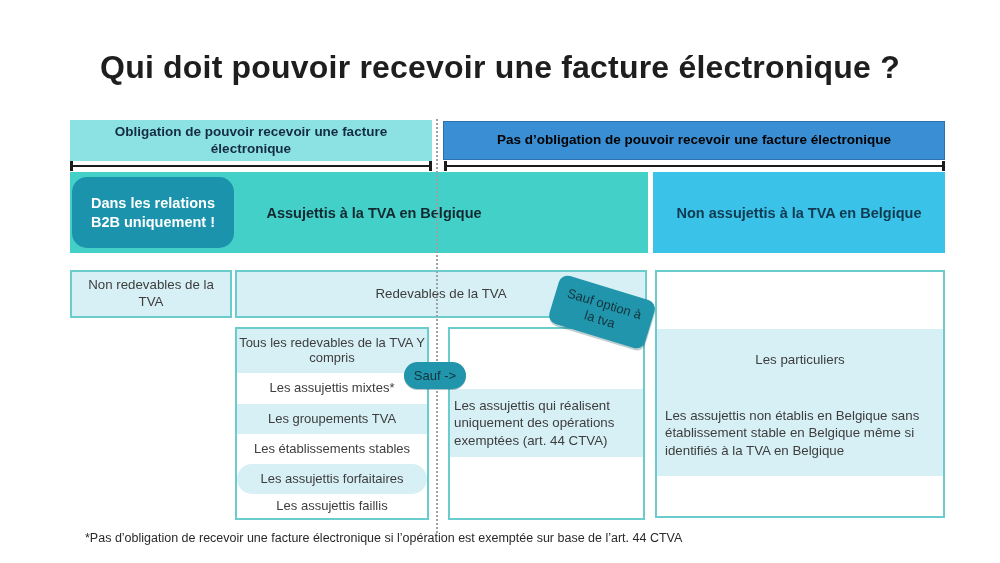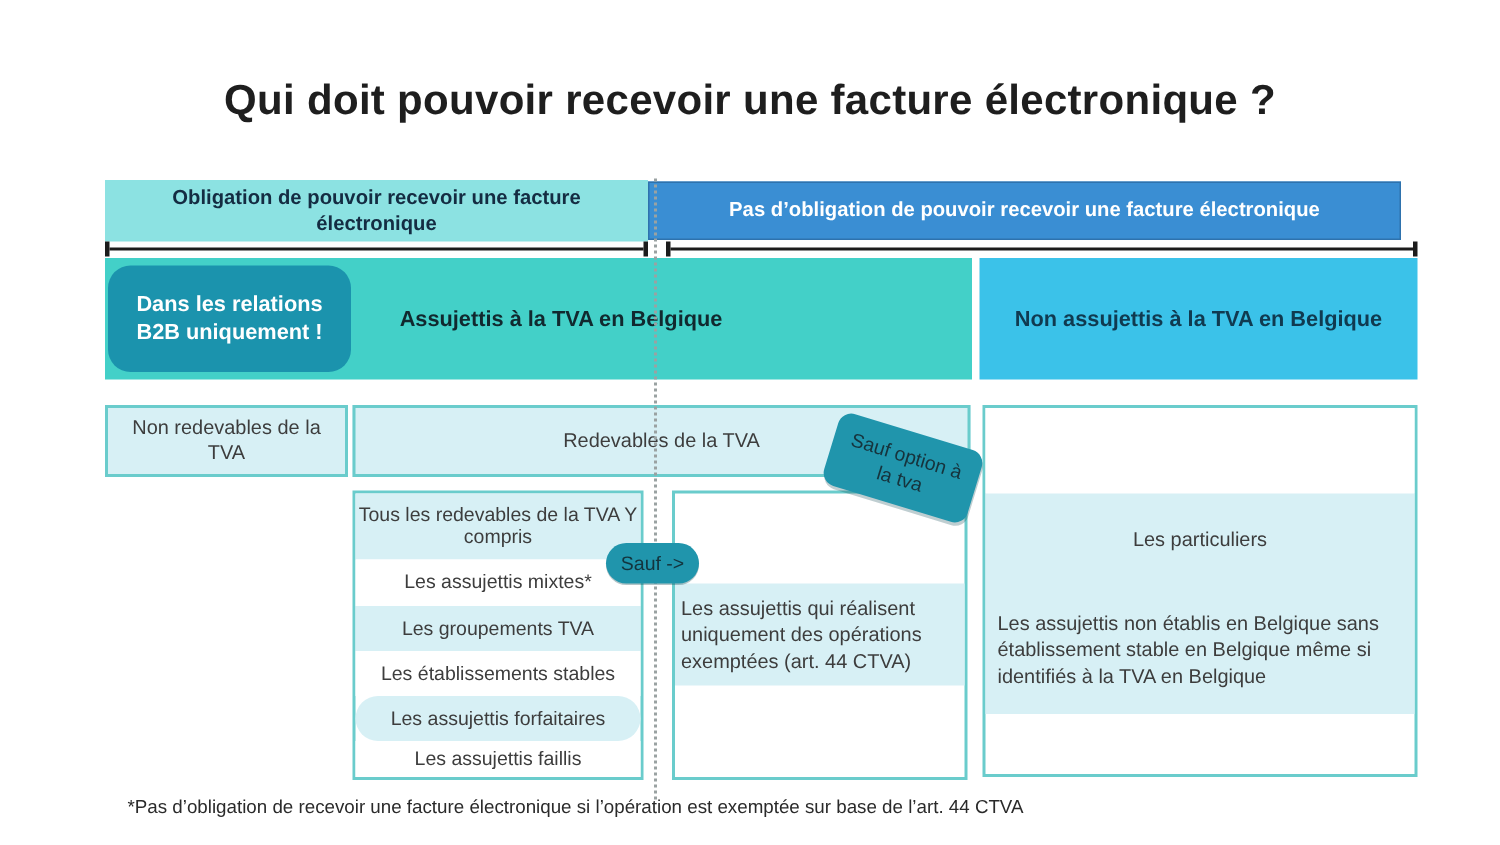--- a/index.html
+++ b/index.html
@@ -4,25 +4,25 @@
 <style>
   html,body{margin:0;padding:0;background:#ffffff;}
   #stage{
     position:relative;width:1000px;height:563px;background:#ffffff;
     font-family:"Liberation Sans",sans-serif;overflow:hidden;
   }
   .abs{position:absolute;box-sizing:border-box;}
   .center{display:flex;align-items:center;justify-content:center;text-align:center;}
   #title{
     left:0;top:50px;width:1000px;height:34px;
-    font-size:28px;font-weight:bold;color:#1e1e1e;letter-spacing:0.2px;
+    font-size:32px;font-weight:bold;color:#1e1e1e;letter-spacing:0.2px;
   }
   .hdr{font-size:13.5px;font-weight:bold;color:#142c42;line-height:1.25;}
   #header-left{left:70px;top:120px;width:362px;height:41px;background:#8ce2e2;padding:0 28px;}
-  #header-right{left:432px;top:121px;width:502px;height:39px;background:#3a8ed3;border:1px solid #2e72ad;color:#ffffff;}
+  #header-right{left:443px;top:121px;width:502px;height:39px;background:#3a8ed3;border:1px solid #2e72ad;color:#000000;}
   .bracket{height:10px;border-left:3px solid #1c1c1c;border-right:3px solid #1c1c1c;}
   .bracket>div{position:absolute;left:0;right:0;top:3.5px;height:2.5px;background:#1c1c1c;}
   #bracket-left{left:70px;top:161px;width:362px;}
   #bracket-right{left:444px;top:161px;width:501px;}
   #teal-row{left:70px;top:172px;width:578px;height:81px;background:#43d0c8;}
   #b2b-box{
     left:2px;top:5px;width:162px;height:71px;background:#1b93ad;border-radius:15px;
     color:#ffffff;font-weight:bold;font-size:14.5px;line-height:1.3;padding:0 12px;
   }
   #teal-row-label{left:168px;top:0;width:272px;height:81px;font-weight:bold;font-size:14.5px;color:#11292f;}

